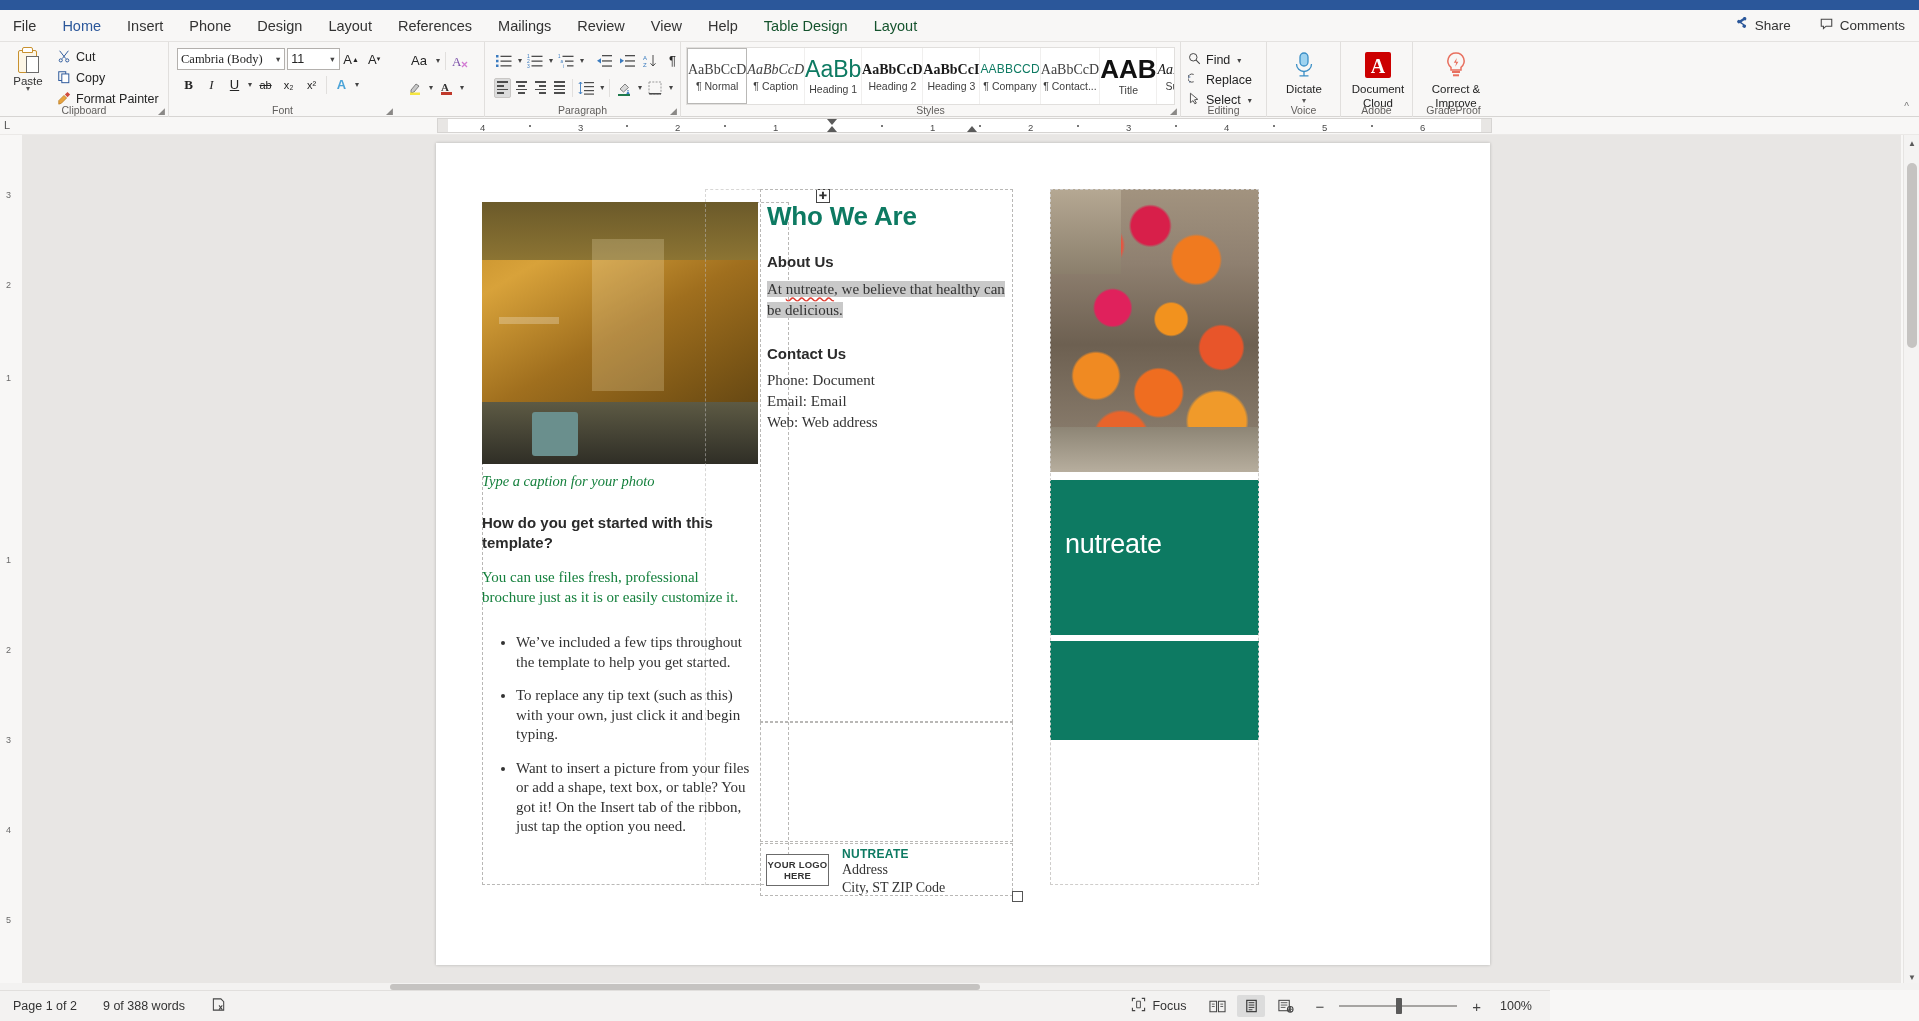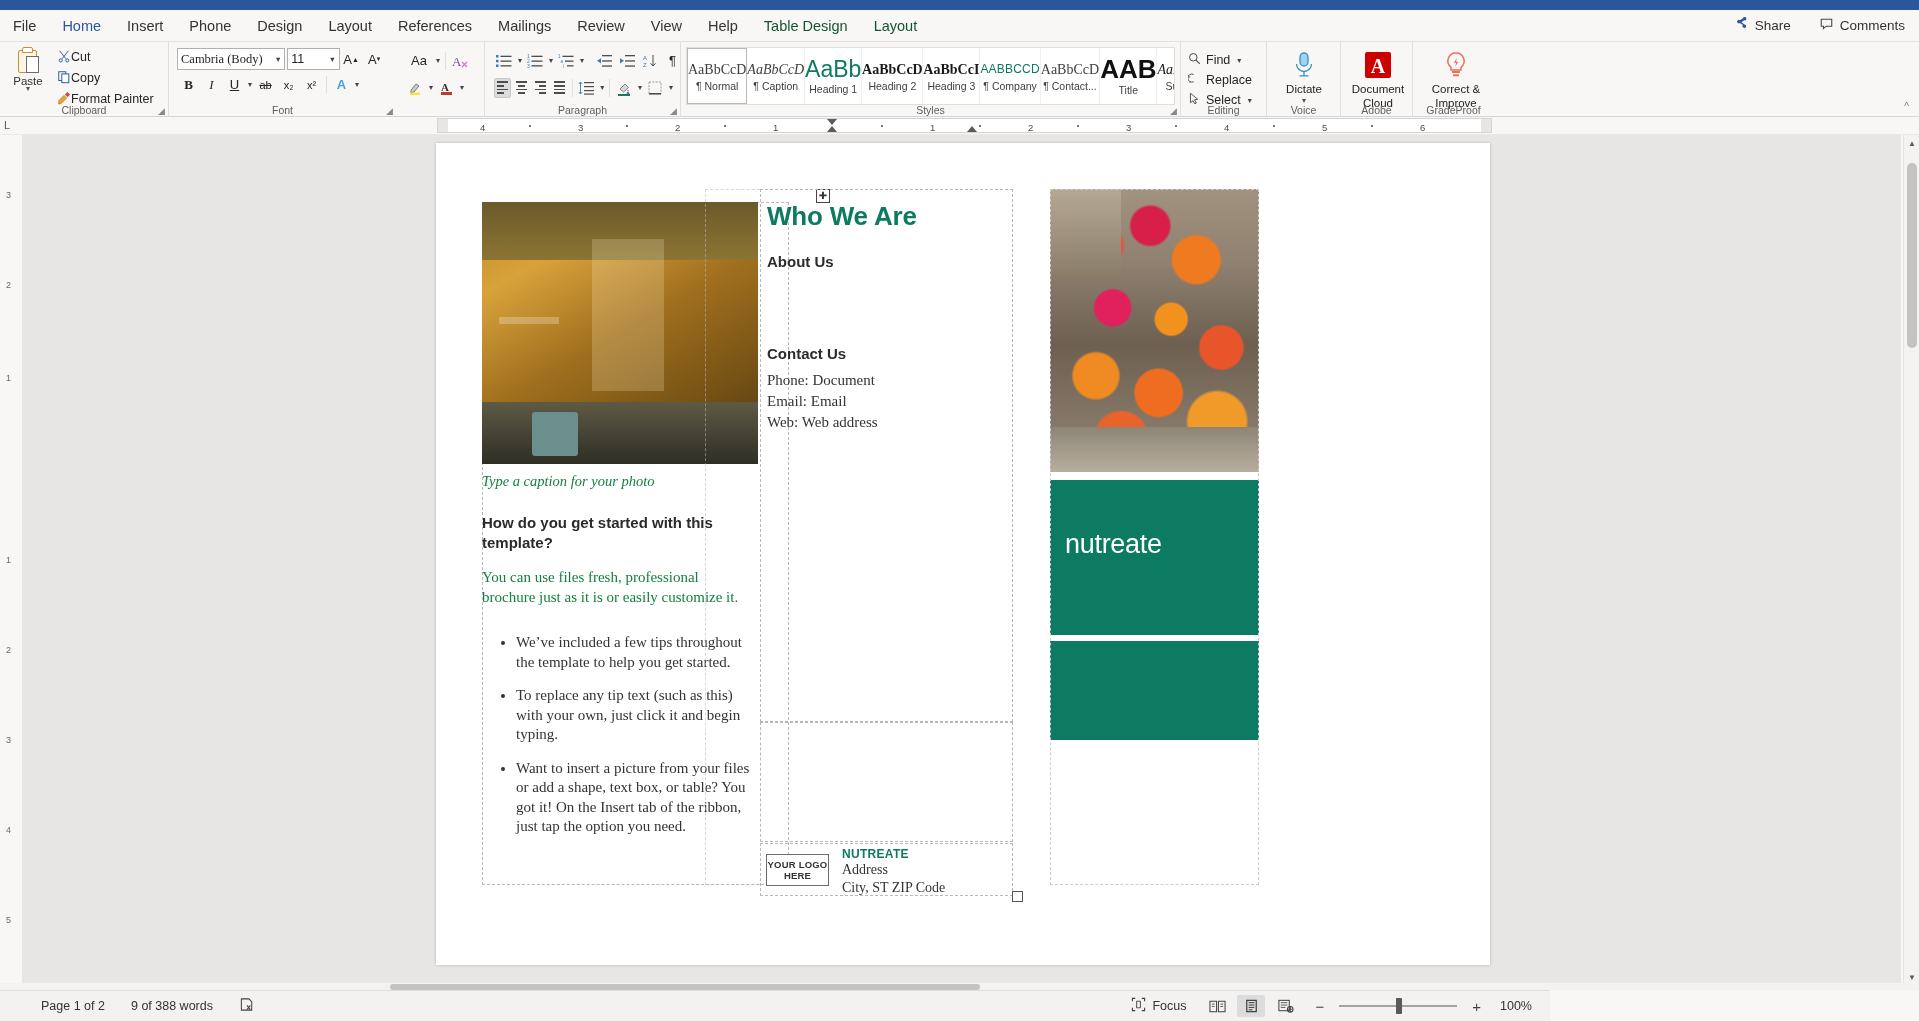--- a/index.html
+++ b/index.html
@@ -85,21 +85,21 @@
     position: absolute; left: 7px; top: 0px; width: 11px; height: 6px;
     border: 1.6px solid #c8912f; border-radius: 2px 2px 0 0; background: #fff;
   }
   .clip-page {
     position: absolute; left: 11px; top: 9px; width: 13px; height: 17px;
     border: 1.5px solid #6b6b6b; background: #fff;
   }
   .paste-cv { font-size: 8px; line-height: 6px; color: #555; margin-top: -1px;}
   .clip-list { display: flex; flex-direction: column; gap: 1px; padding-left: 2px; }
   .clip-item {
-    display: flex; align-items: center; font-size: 12.5px; color: #242424;
+    display: flex; align-items: center; gap: 5px; font-size: 12.5px; color: #242424;
     height: 20px; padding: 0 4px; cursor: default; white-space: nowrap;
   }
   .clip-item svg { flex: none; }
 
   
   .font-grp { width: 228px; }
   .fontbox {
     display: flex; align-items: center; height: 22px;
     border: 1px solid #b3b0ad; background: #fff; font-size: 12.5px; color: #242424;
   }
@@ -233,21 +233,21 @@
     position: absolute; left: 0; bottom: 31px; width: 1919px; height: 7px;
     background: #f3f2f1;
   }
   .hthumb { position: absolute; left: 390px; width: 590px; height: 6px;
             background: #c5c3c1; border-radius: 3px; top: 1px; }
 
   
   .statusbar {
     position: absolute; left: 0; bottom: 0; width: 1550px; height: 31px;
     background: #f3f2f1; border-top: 1px solid #e1dfdd;
-    display: flex; align-items: center; font-size: 12.5px; color: #333; padding-left: 28px;
+    display: flex; align-items: center; font-size: 12.5px; color: #333;
   }
   .sb-item { padding: 0 13px; display: flex; align-items: center; gap: 6px;
              white-space: nowrap; }
   .sb-spacer { flex: 1; }
   .viewbtn { width: 28px; height: 22px; display:flex;align-items:center;
              justify-content:center; border-radius: 2px; }
   .viewbtn.on { background: #dcdcdc; }
   .zoomtrack { position: relative; width: 118px; height: 2px; background: #a6a4a2;
                margin: 0 9px; }
   .zoomthumb { position: absolute; left: 57px; top: -7px; width: 6px; height: 16px;
@@ -747,20 +747,24 @@
 
       <div class="frame" style="left:269px;top:46px;width:55px;height:696px;border-right:none;border-left:1px dashed #b9b8b6;border-top:1px dashed #b9b8b6;border-bottom:1px dashed #b9b8b6;opacity:.55"></div>
 
       <div class="frame" style="left:324px;top:46px;width:253px;height:533px"></div>
       <div class="who-title" style="position:absolute;left:331px;top:58px;">
         <span>Who We Are</span>
       </div>
       <div class="doc-h" style="position:absolute;left:331px;top:110px;font-size:15px;">
         <span>About Us</span>
       </div>
+      <div style="position:absolute;left:331px;top:136px;width:248px;
+                  font-family:'Liberation Serif',serif;font-size:15px;line-height:21px;color:#333;">
+        <span class="hl">At </span><span class="hl sq-underline">nutreate</span><span class="hl">, we believe that healthy can be delicious.</span>
+      </div>
       <div class="doc-h" style="position:absolute;left:331px;top:202px;font-size:15px;">
         <span>Contact Us</span>
       </div>
       <div style="position:absolute;left:331px;top:227px;width:240px;
                   font-family:'Liberation Serif',serif;font-size:15px;line-height:21px;color:#333;">
         <div>Phone: Document</div>
         <div>Email: Email</div>
         <div>Web: Web address</div>
       </div>
 

